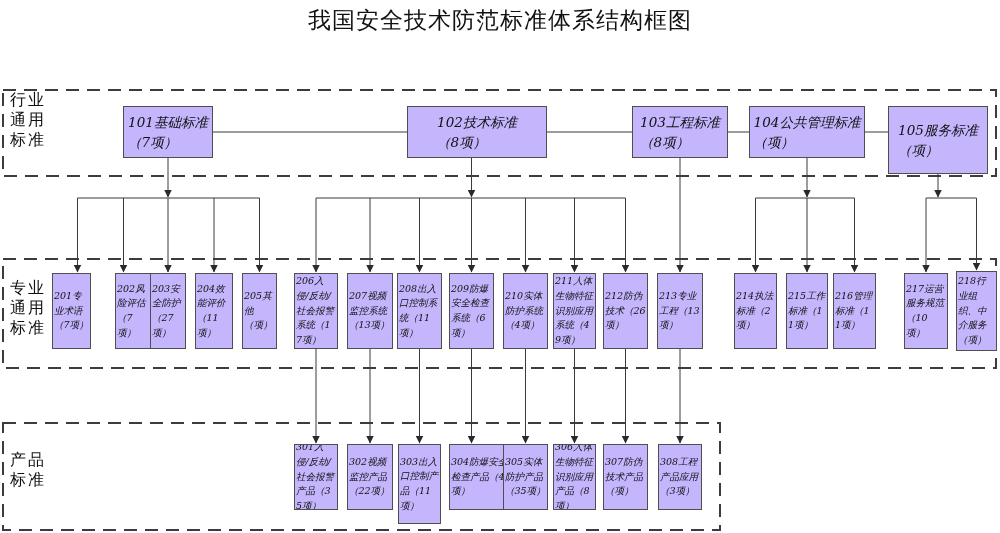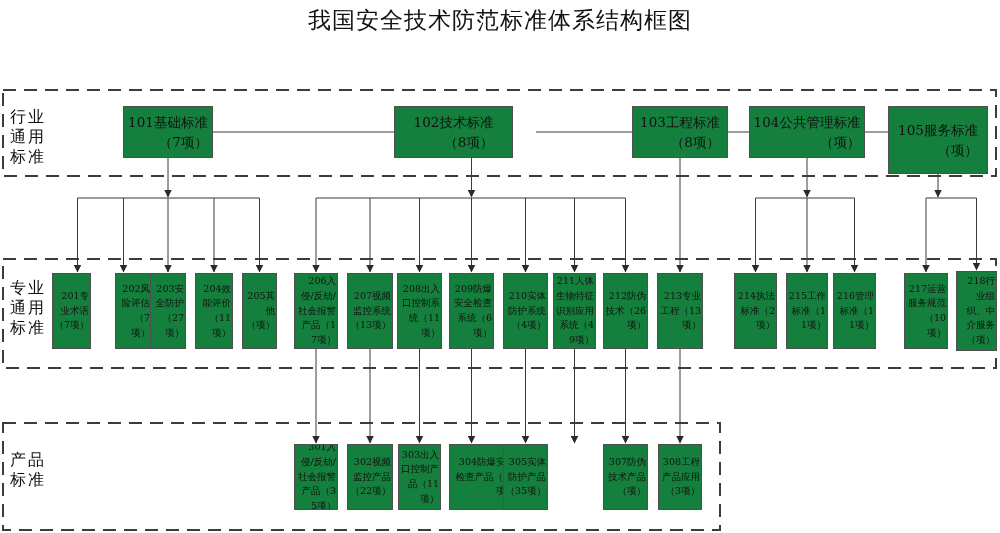--- a/index.html
+++ b/index.html
@@ -3,23 +3,23 @@
 <meta charset="utf-8">
 <style>
   html,body{margin:0;padding:0;background:#fff;}
   .canvas{position:relative;width:1000px;height:533px;background:#ffffff;overflow:hidden;
           font-family:"DejaVu Serif","Liberation Serif",serif;color:#111;}
   .title{position:absolute;top:5px;left:0;width:100%;text-align:center;
          font-size:23px;letter-spacing:1px;white-space:nowrap;}
   svg.layer{position:absolute;left:0;top:0;}
   .frame{fill:none;stroke:#3c3c3c;stroke-width:2;stroke-dasharray:13 8;}
   .edge{stroke:#3a3a3a;stroke-width:1;fill:none;}
-  .node{position:absolute;background:#15803d;border:1px solid #4f4f4f;box-sizing:border-box;
-        display:flex;align-items:center;justify-content:center;text-align:right;
-        white-space:pre-line;overflow:hidden;}
+  .node{position:absolute;background:#c4b5fd;border:1px solid #4f4f4f;box-sizing:border-box;
+        display:flex;align-items:center;justify-content:center;text-align:left;
+        white-space:pre-line;overflow:hidden;font-style:italic;}
   .r1{font-size:13.5px;line-height:1.5;}
   .r2,.r3{font-size:9.5px;line-height:1.55;word-break:break-all;padding:1px;}
   .rowlabel{position:absolute;font-size:16px;line-height:20px;white-space:pre-line;
             letter-spacing:2px;}
 </style>
 </head>
 <body>
 
 <div class="canvas">
 
@@ -71,60 +71,61 @@
         <line x1="370" y1="349" x2="370" y2="443" class="edge" marker-end="url(#arr)"></line>
         <line x1="419.5" y1="349" x2="419.5" y2="443" class="edge" marker-end="url(#arr)"></line>
         <line x1="471.5" y1="349" x2="471.5" y2="443" class="edge" marker-end="url(#arr)"></line>
         <line x1="525.5" y1="349" x2="525.5" y2="443" class="edge" marker-end="url(#arr)"></line>
         <line x1="574.5" y1="349" x2="574.5" y2="443" class="edge" marker-end="url(#arr)"></line>
         <line x1="625.5" y1="349" x2="625.5" y2="443" class="edge" marker-end="url(#arr)"></line>
         <line x1="680" y1="349" x2="680" y2="443" class="edge" marker-end="url(#arr)"></line>
       </g>
   </svg>
 
-  <div class="rowlabel" style="left:10px;top:107px;">行业
+  <div class="rowlabel" style="left:10px;top:90px;">行业
 通用
 标准</div>
   <div class="rowlabel" style="left:10px;top:278px;">专业
 通用
 标准</div>
   <div class="rowlabel" style="left:10px;top:450px;font-family:Liberation Serif, serif;">产品
 标准</div>
 
   <div class="node r1" style="left:123px;top:106px;width:90px;height:52px">101基础标准
 （7项）</div>
-  <div class="node r1" style="left:394px;top:106px;width:119px;height:52px">102技术标准
+  <div class="node r1" style="left:407px;top:106px;width:140px;height:52px">102技术标准
 （8项）</div>
   <div class="node r1" style="left:632px;top:106px;width:96px;height:52px">103工程标准
 （8项）</div>
   <div class="node r1" style="left:749px;top:106px;width:116px;height:52px">104公共管理标准
 （项）</div>
   <div class="node r1" style="left:888px;top:106px;width:100px;height:68px">105服务标准
 （项）</div>
 
   <div class="node r2" style="left:52px;top:273px;width:39px;height:76px">201专业术语（7项）</div>
   <div class="node r2" style="left:115px;top:273px;width:37px;height:76px">202风险评估（7项）</div>
   <div class="node r2" style="left:150px;top:273px;width:36px;height:76px">203安全防护（27项）</div>
   <div class="node r2" style="left:195px;top:273px;width:38px;height:76px">204效能评价（11项）</div>
   <div class="node r2" style="left:242px;top:273px;width:35px;height:76px">205其他（项）</div>
-  <div class="node r2" style="left:294px;top:273px;width:44px;height:76px">206入侵/反劫/社会报警产品（17项）</div>
+  <div class="node r2" style="left:294px;top:273px;width:44px;height:76px">206入侵/反劫/社会报警系统（17项）</div>
   <div class="node r2" style="left:347px;top:273px;width:46px;height:76px">207视频监控系统（13项）</div>
   <div class="node r2" style="left:397px;top:273px;width:45px;height:76px">208出入口控制系统（11项）</div>
   <div class="node r2" style="left:449px;top:273px;width:45px;height:76px">209防爆安全检查系统（6项）</div>
   <div class="node r2" style="left:503px;top:273px;width:45px;height:76px">210实体防护系统（4项）</div>
   <div class="node r2" style="left:553px;top:273px;width:43px;height:76px">211人体生物特征识别应用系统（49项）</div>
   <div class="node r2" style="left:603px;top:273px;width:45px;height:76px">212防伪技术（26项）</div>
   <div class="node r2" style="left:657px;top:273px;width:46px;height:76px">213专业工程（13项）</div>
   <div class="node r2" style="left:734px;top:273px;width:43px;height:76px">214执法标准（2项）</div>
   <div class="node r2" style="left:786px;top:273px;width:42px;height:76px">215工作标准（11项）</div>
   <div class="node r2" style="left:833px;top:273px;width:43px;height:76px">216管理标准（11项）</div>
   <div class="node r2" style="left:904px;top:273px;width:44px;height:76px">217运营服务规范（10项）</div>
   <div class="node r2" style="left:956px;top:271px;width:41px;height:80px">218行业组织、中介服务（项）</div>
 
   <div class="node r3" style="left:294px;top:444px;width:44px;height:66px">301入侵/反劫/社会报警产品（35项）</div>
   <div class="node r3" style="left:347px;top:444px;width:46px;height:66px">302视频监控产品（22项）</div>
-  <div class="node r3" style="left:398px;top:444px;width:43px;height:66px">303出入口控制产品（11项）</div>
+  <div class="node r3" style="left:398px;top:444px;width:43px;height:80px">303出入口控制产品（11项）</div>
   <div class="node r3" style="left:449px;top:444px;width:68px;height:66px">304防爆安全检查产品（42项）</div>
   <div class="node r3" style="left:503px;top:444px;width:45px;height:66px">305实体防护产品（35项）</div>
+  <div class="node r3" style="left:553px;top:444px;width:43px;height:66px">306人体生物特征识别应用产品（8项）</div>
   <div class="node r3" style="left:603px;top:444px;width:45px;height:66px">307防伪技术产品（项）</div>
   <div class="node r3" style="left:658px;top:444px;width:44px;height:66px">308工程产品应用（3项）</div>
 
 </div>
 
 </body></html>

